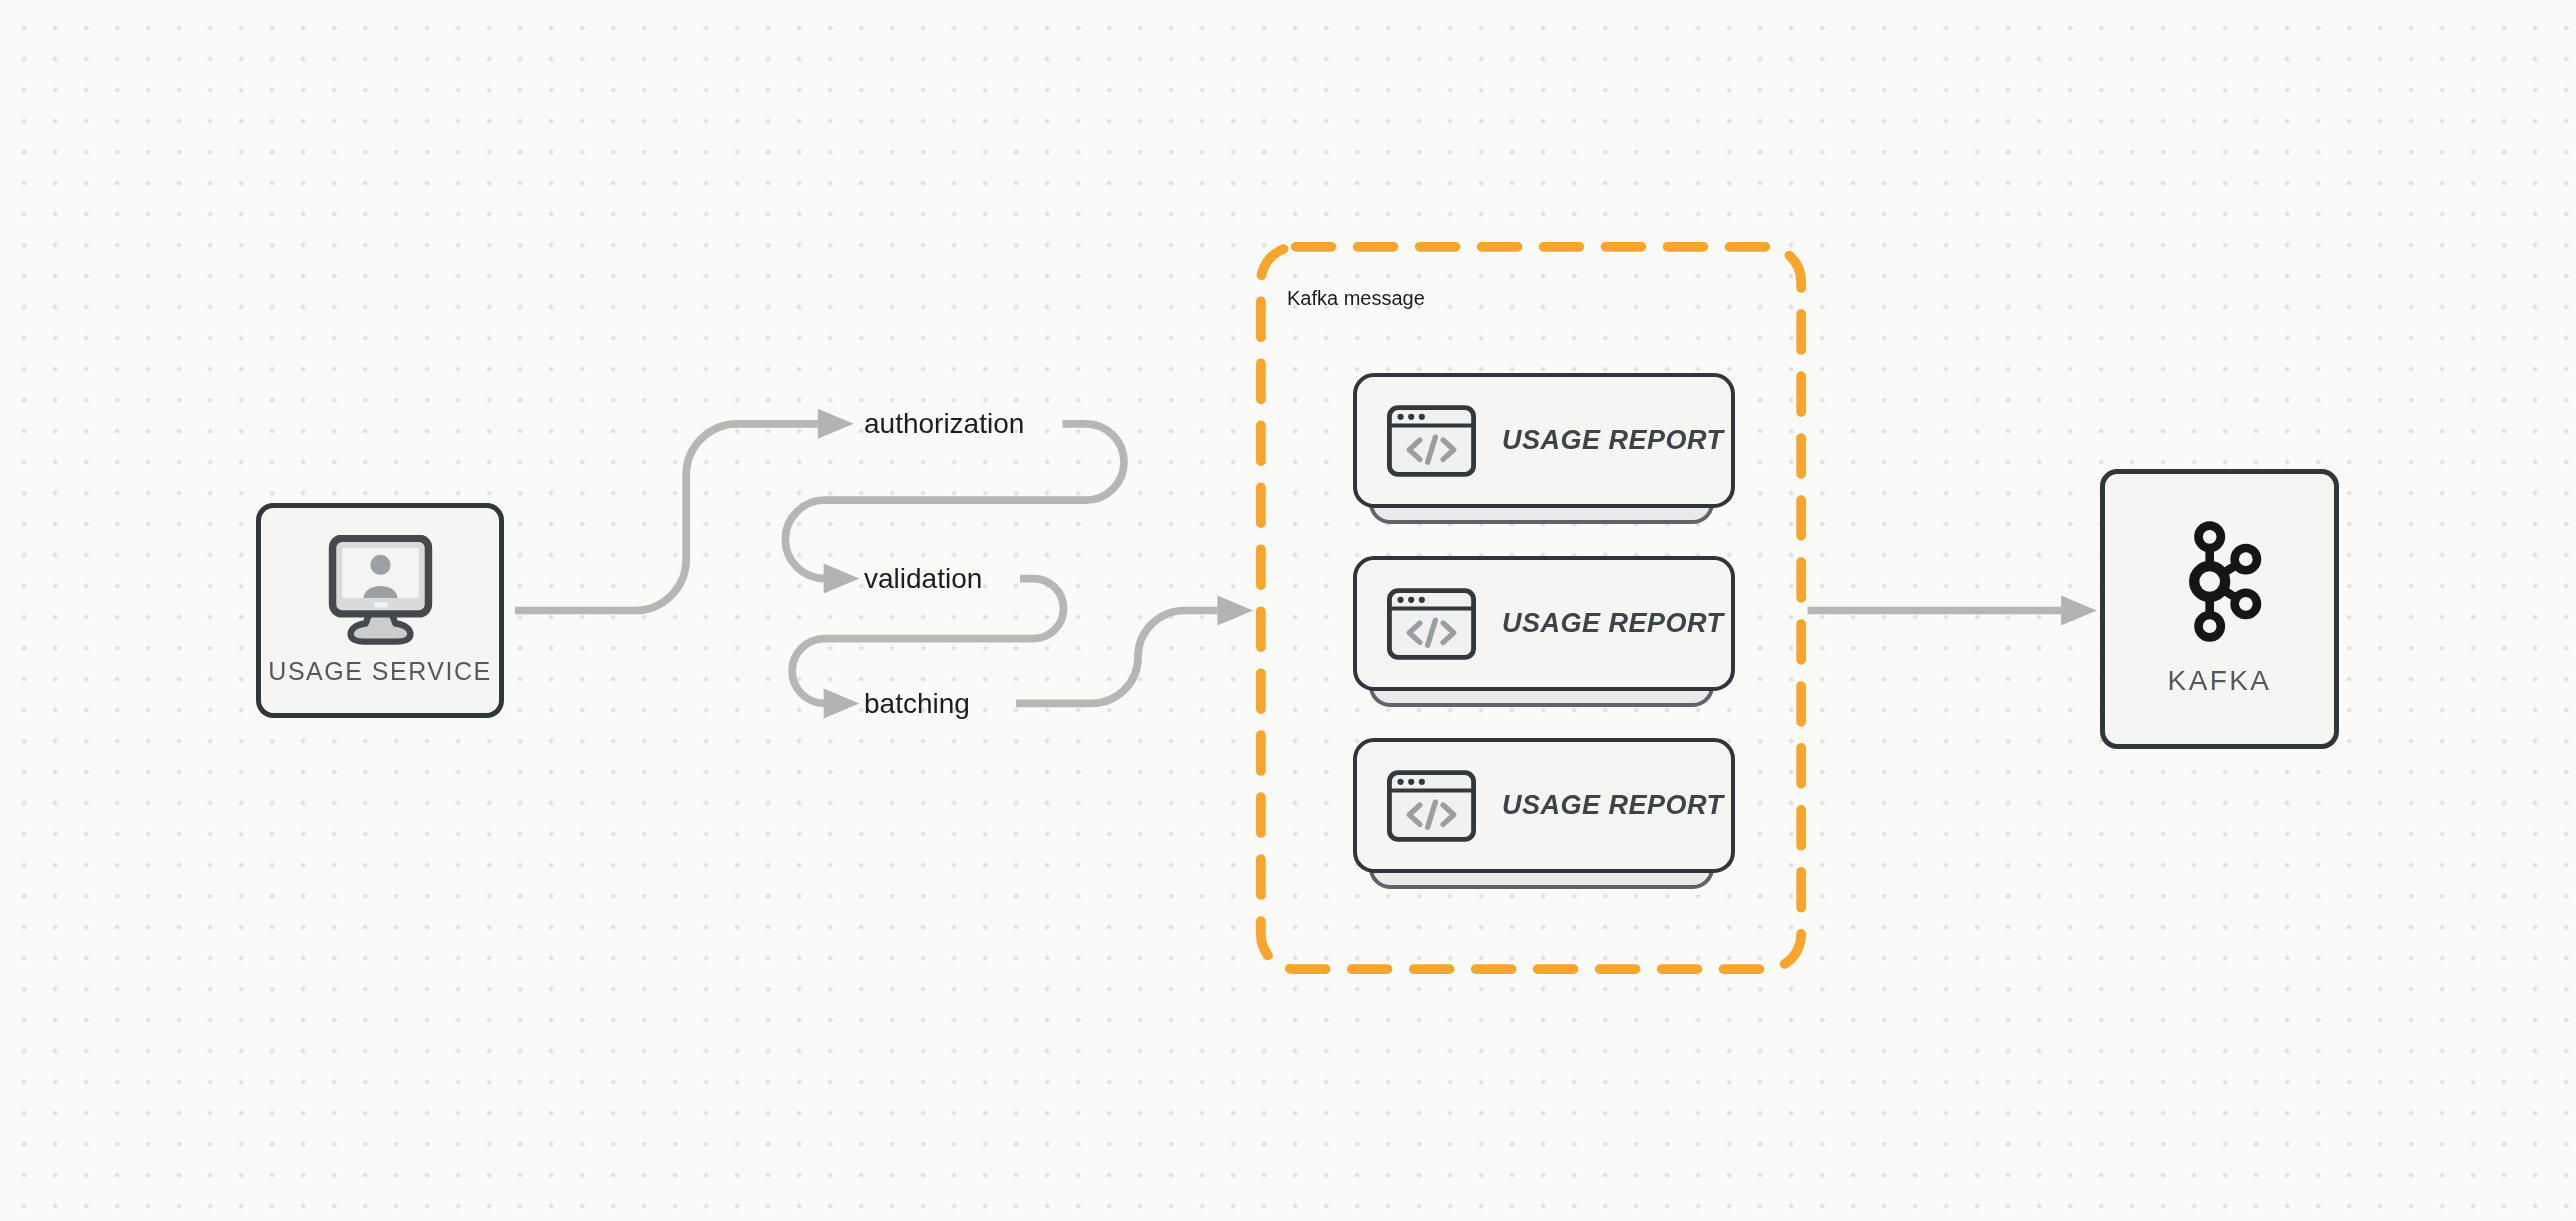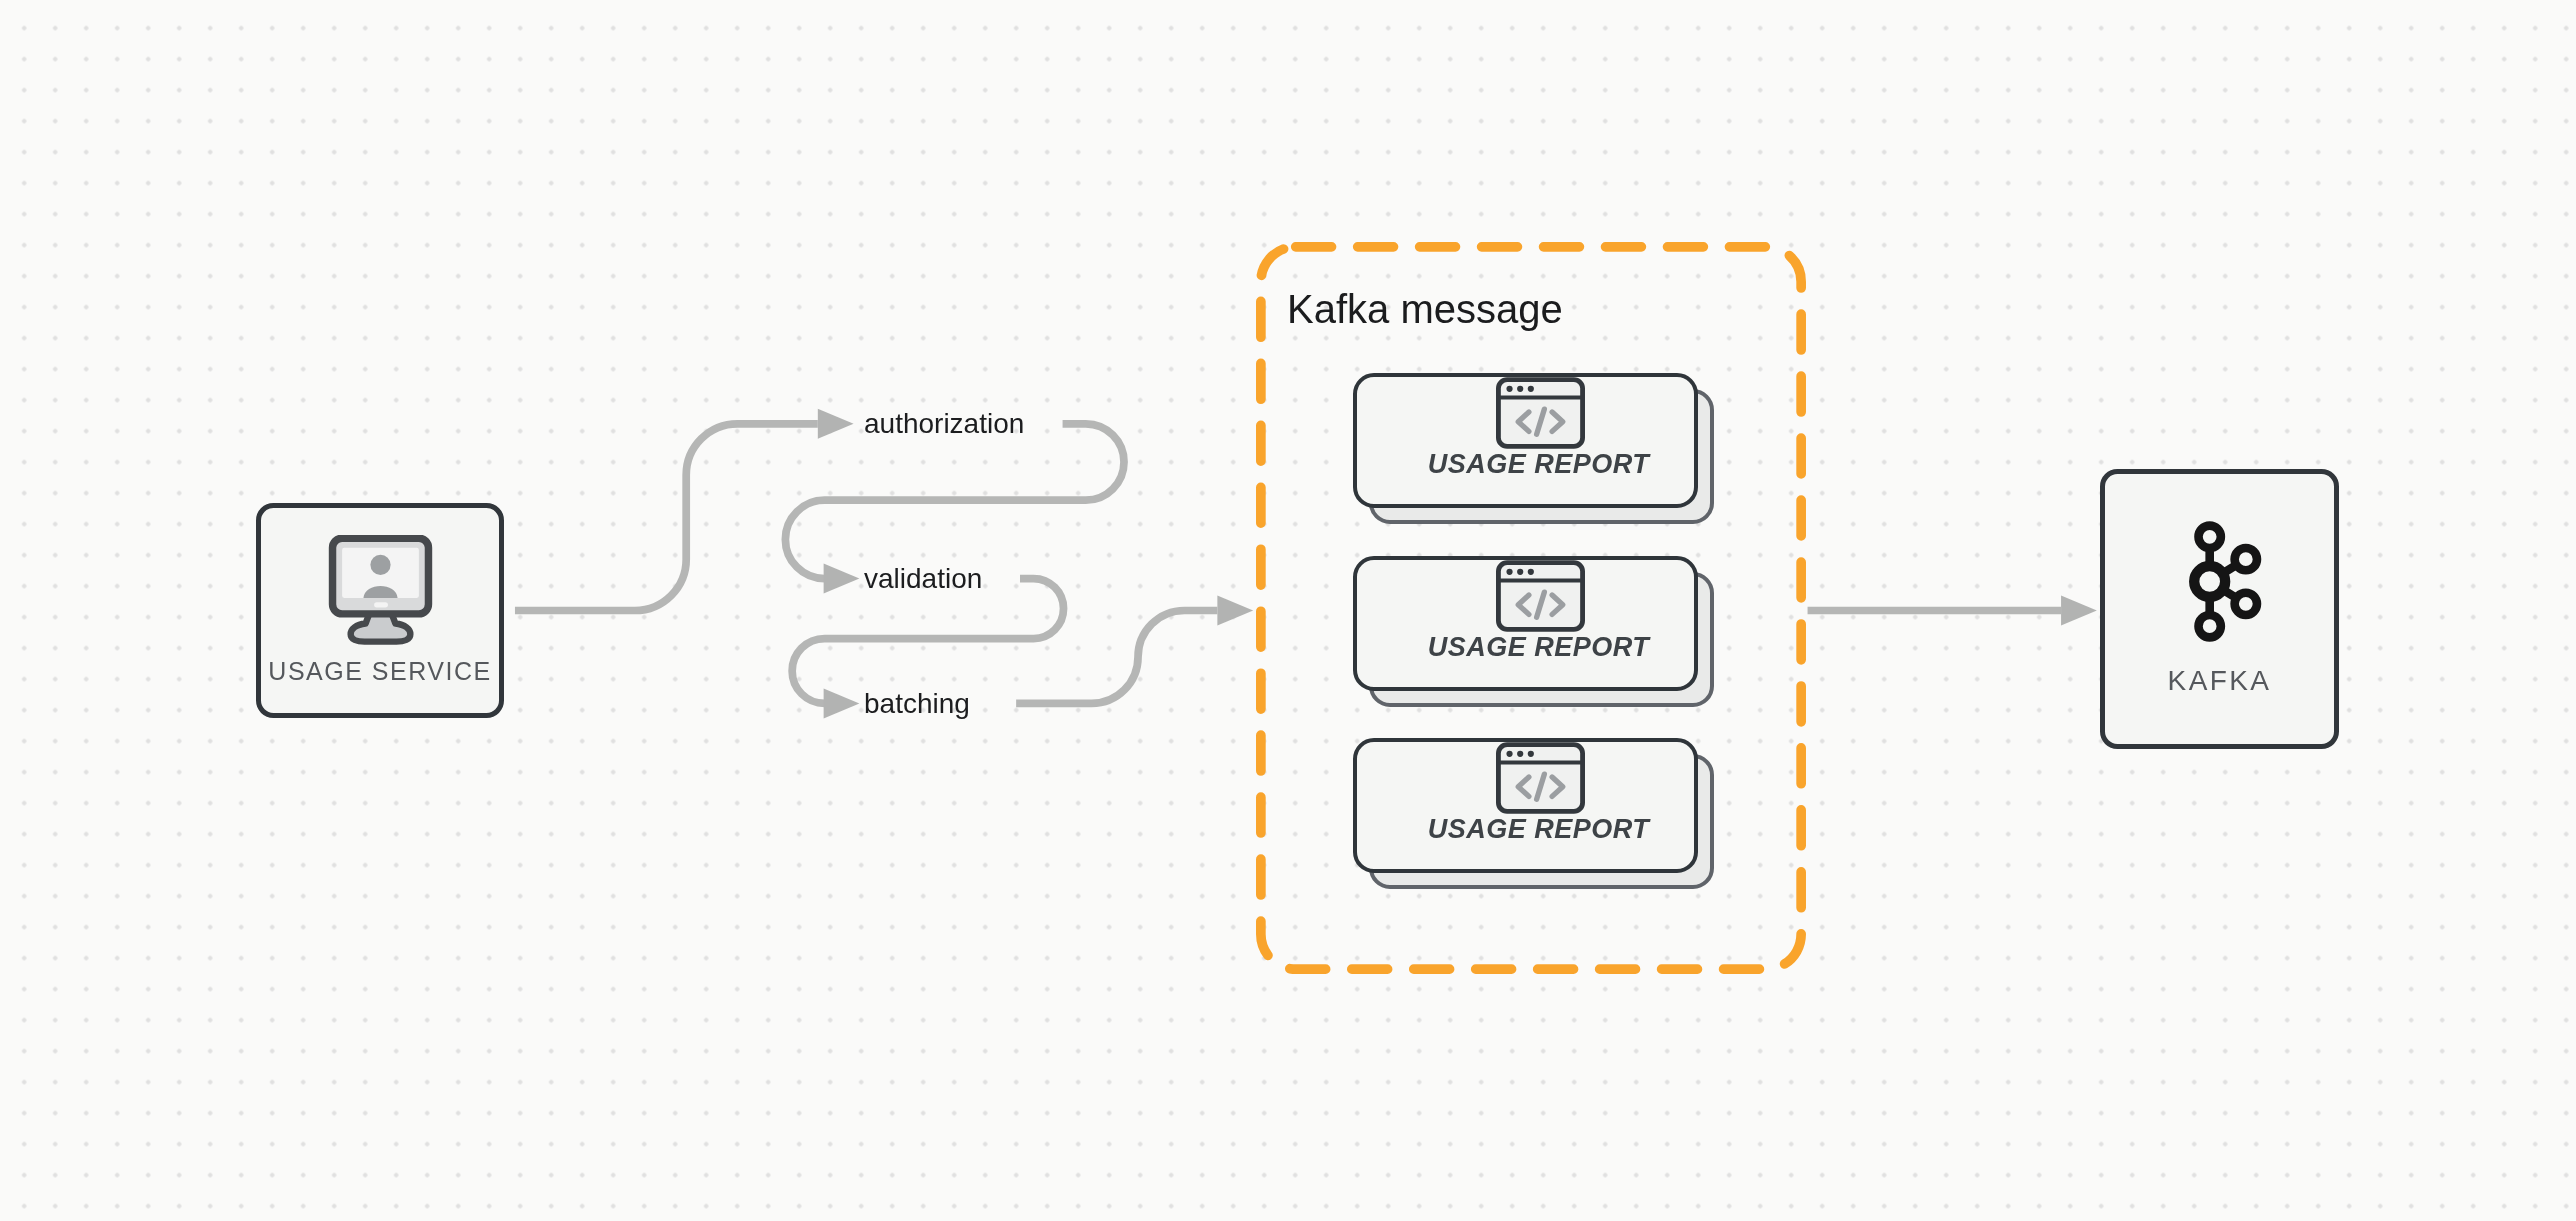--- a/index.html
+++ b/index.html
@@ -84,21 +84,21 @@
     left: 1256px; top: 242px;
     width: 550px; height: 732px;
   }
   .kafka-message-border {
     position: absolute;
     left: 0; top: 0;
   }
   .kafka-message-title {
     position: absolute;
     left: 31px; top: 45px;
-    font-size: 40px;
+    font-size: 20px;
     font-weight: 500;
     color: #1b1c1e;
     white-space: nowrap;
   }
   .card-wrap {
     position: absolute;
     left: 97px;
     width: 361px;
     height: 151px;
   }
@@ -110,28 +110,27 @@
     left: 15.5px; top: 15.5px;
     width: 345px; height: 135px;
     box-sizing: border-box;
     background: #e9eae9;
     border: 4.8px solid #60646a;
     border-radius: 21px;
   }
   .card-front {
     position: absolute;
     left: 0; top: 0;
-    width: 345px; height: 135px;
+    width: 382px; height: 135px;
     box-sizing: border-box;
     background: #f5f6f4;
     border: 4.8px solid #2f353a;
     border-radius: 21px;
     display: flex;
     align-items: center;
-    flex-direction: column;
   }
   .card-front .code-window-icon {
     margin-left: 30px;
     flex: 0 0 auto;
   }
   .usage-report-label {
     margin-left: 26px;
     font-size: 27px;
     font-style: italic;
     font-weight: 600;

